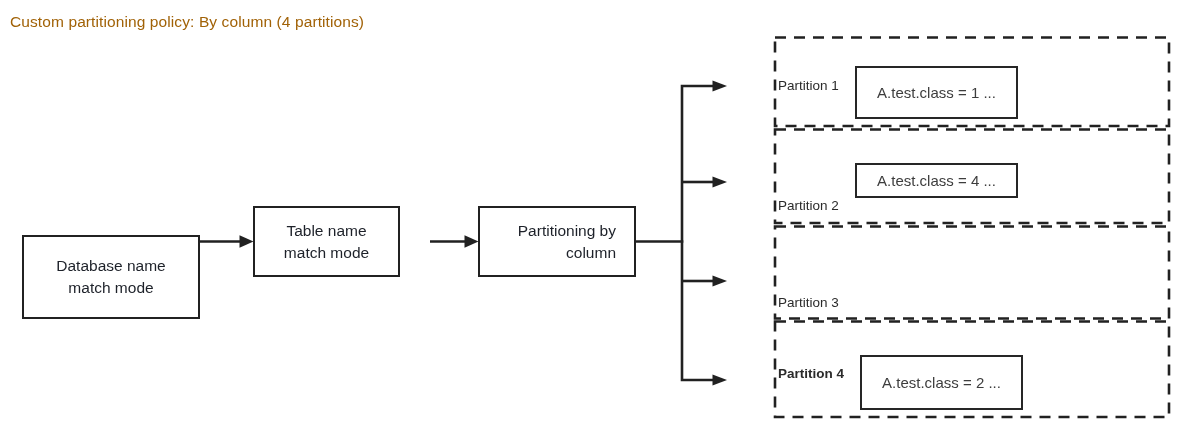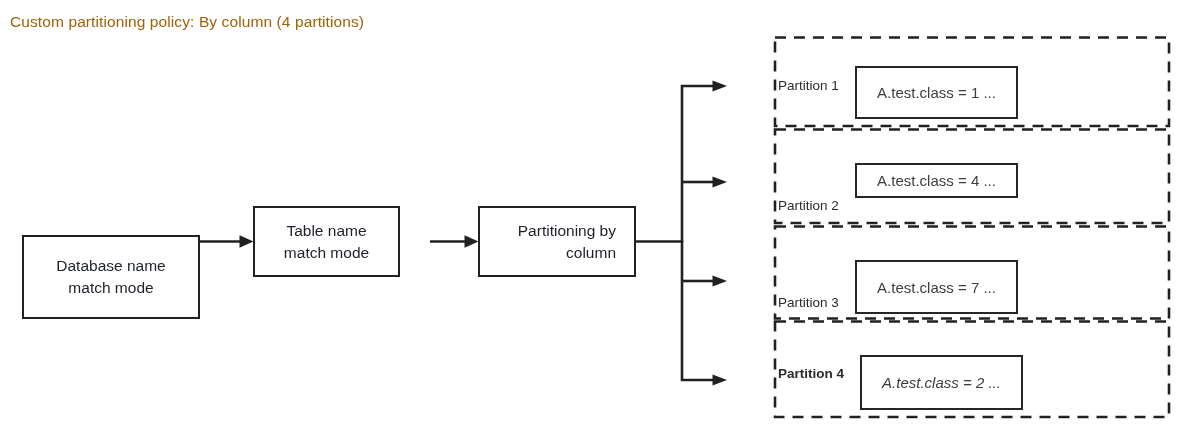--- a/index.html
+++ b/index.html
@@ -75,21 +75,21 @@
     align-items: center;
     justify-content: center;
     font-size: 15px;
     color: #3d3d3d;
     white-space: nowrap;
     margin-top: 8px;
   }
   .rule-box-1 { left: 855px; top: 58px;  width: 163px; height: 53px; }
   .rule-box-2 { left: 855px; top: 155px; width: 163px; height: 35px; }
   .rule-box-3 { left: 855px; top: 252px; width: 163px; height: 54px; }
-  .rule-box-4 { left: 860px; top: 347px; width: 163px; height: 55px; font-style: italic; }
+  .rule-box-4 { left: 860px; top: 347px; width: 163px; height: 55px; }
 </style>
 </head>
 <body>
 
 <div class="canvas">
 
   <div class="title">Custom partitioning policy: By column (4 partitions)</div>
 
   <svg class="connector-layer" viewBox="0 0 1183 430" xmlns="http://www.w3.org/2000/svg">
 
@@ -129,20 +129,17 @@
   <div class="partition-label p-label-2">Partition 2</div>
   <div class="partition-label p-label-3">Partition 3</div>
   <div class="partition-label p-label-4">Partition 4</div>
 
   <div class="rule-box rule-box-1">
     <span>A.test.class = 1 ...</span>
   </div>
   <div class="rule-box rule-box-2">
     <span>A.test.class = 4 ...</span>
   </div>
-  <div class="rule-box rule-box-3">
-    <span>A.test.class = 7 ...</span>
-  </div>
   <div class="rule-box rule-box-4">
     <span>A.test.class = 2 ...</span>
   </div>
 
 </div>
 
 </body></html>

